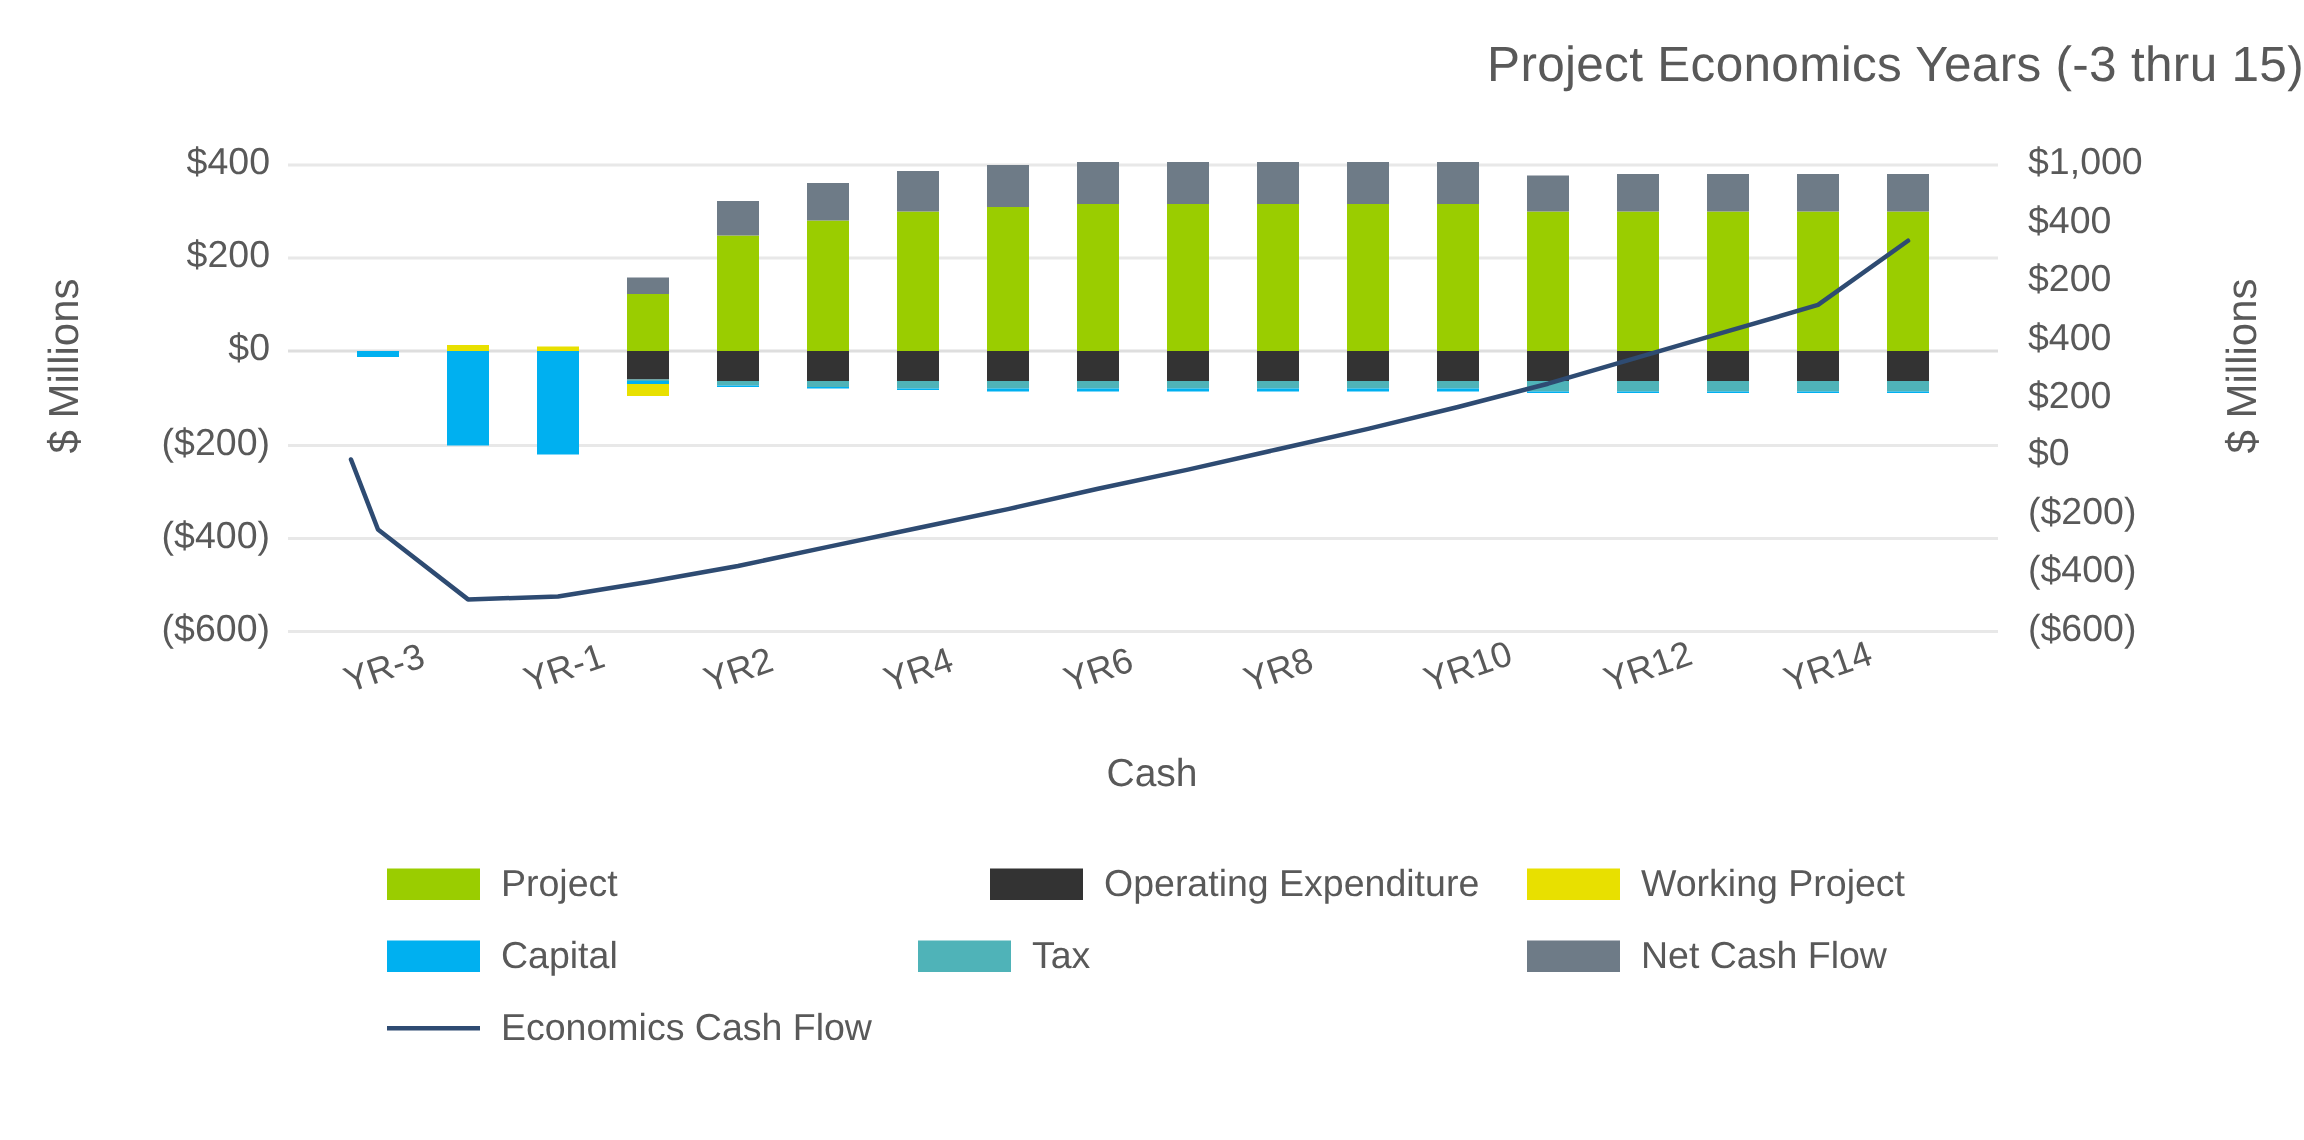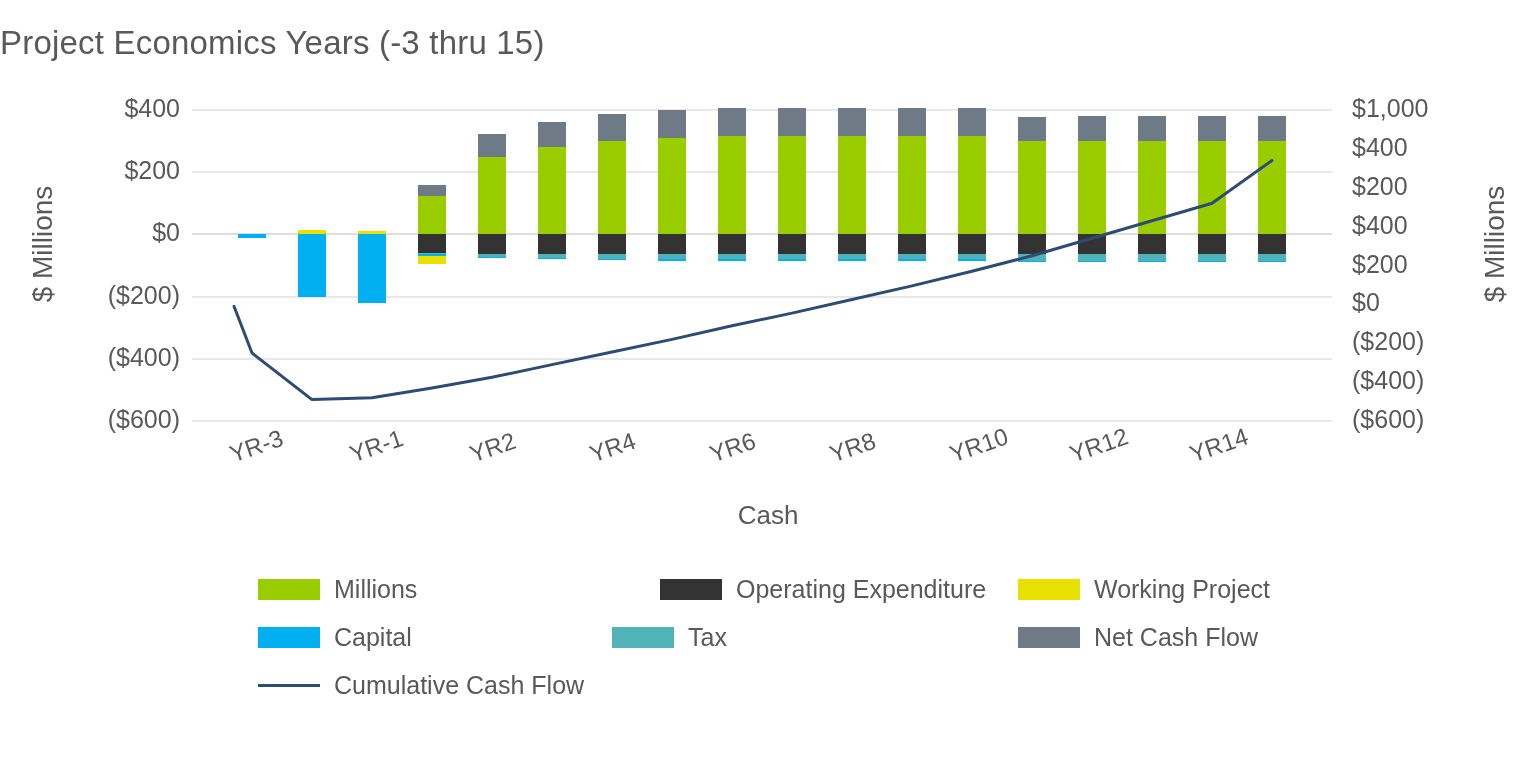--- a/index.html
+++ b/index.html
@@ -3,21 +3,21 @@
 <meta charset="utf-8">
 <style>
   html,body{margin:0;padding:0;}
   body{
     width:1536px;height:760px;background:#ffffff;overflow:hidden;
     font-family:"Liberation Sans", sans-serif;color:#595959;
   }
   #chart-root{position:relative;width:1536px;height:760px;}
 
   .chart-title{
-    position:absolute;left:0;top:24px;width:1536px;text-align:left;
+    position:absolute;left:0;top:24px;width:1536px;text-align:right;
     font-size:33px;color:#595959;font-weight:400;letter-spacing:.2px;
   }
 
   
   .axis-title-left{
     position:absolute;left:-52px;top:228px;width:190px;text-align:center;
     font-size:28px;color:#595959;
     transform:rotate(-90deg);transform-origin:center center;
   }
   .axis-title-right{
@@ -199,21 +199,21 @@
       <div class="xtick" style="left: 826px;">YR8</div>
       <div class="xtick" style="left: 946px;">YR10</div>
       <div class="xtick" style="left: 1066px;">YR12</div>
       <div class="xtick" style="left: 1186px;">YR14</div>
     </div>
 
   <div id="legend">
       <div class="legend-row">
         <div class="legend-item" style="left: 258px;">
           <span class="legend-swatch" style="background: rgb(154, 205, 0);"></span>
-          <span class="legend-label">Millions</span>
+          <span class="legend-label">Project</span>
         </div>
         <div class="legend-item" style="left: 636px; margin-left: 24px;">
           <span class="legend-swatch" style="background: rgb(51, 51, 51);"></span>
           <span class="legend-label">Operating Expenditure</span>
         </div>
         <div class="legend-item" style="left: 1018px;">
           <span class="legend-swatch" style="background: rgb(232, 224, 0);"></span>
           <span class="legend-label">Working Project</span>
         </div>
       </div>
@@ -227,17 +227,17 @@
           <span class="legend-label">Tax</span>
         </div>
         <div class="legend-item" style="left: 1018px;">
           <span class="legend-swatch" style="background: rgb(110, 123, 135);"></span>
           <span class="legend-label">Net Cash Flow</span>
         </div>
       </div>
       <div class="legend-row">
         <div class="legend-item" style="left: 258px;">
           <span class="legend-line" style="border-top-color: rgb(46, 75, 114);"></span>
-          <span class="legend-label">Cumulative Cash Flow</span>
+          <span class="legend-label">Economics Cash Flow</span>
         </div>
       </div>
     </div>
 </div>
 
 </body></html>

